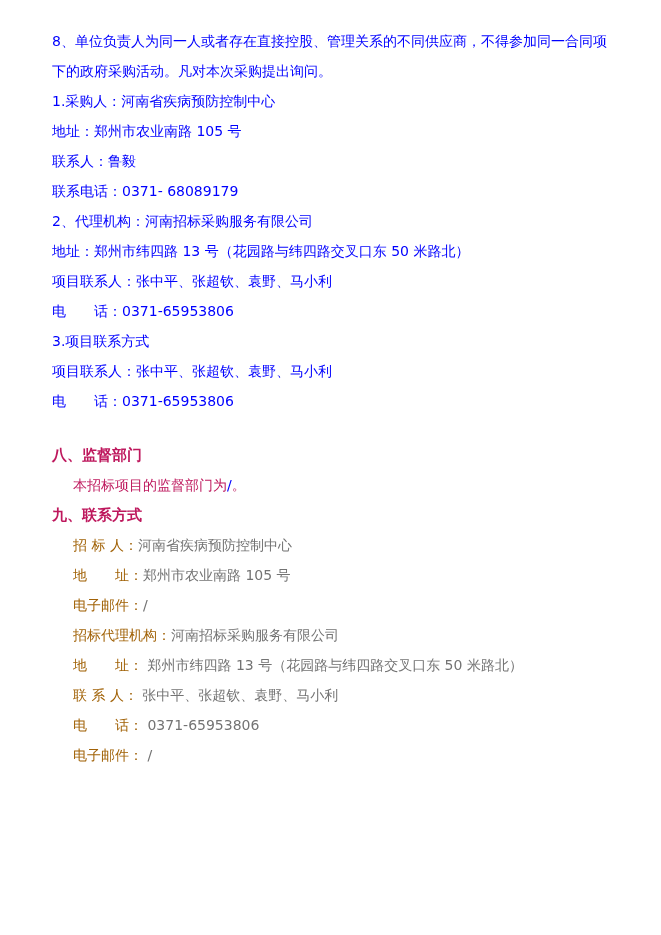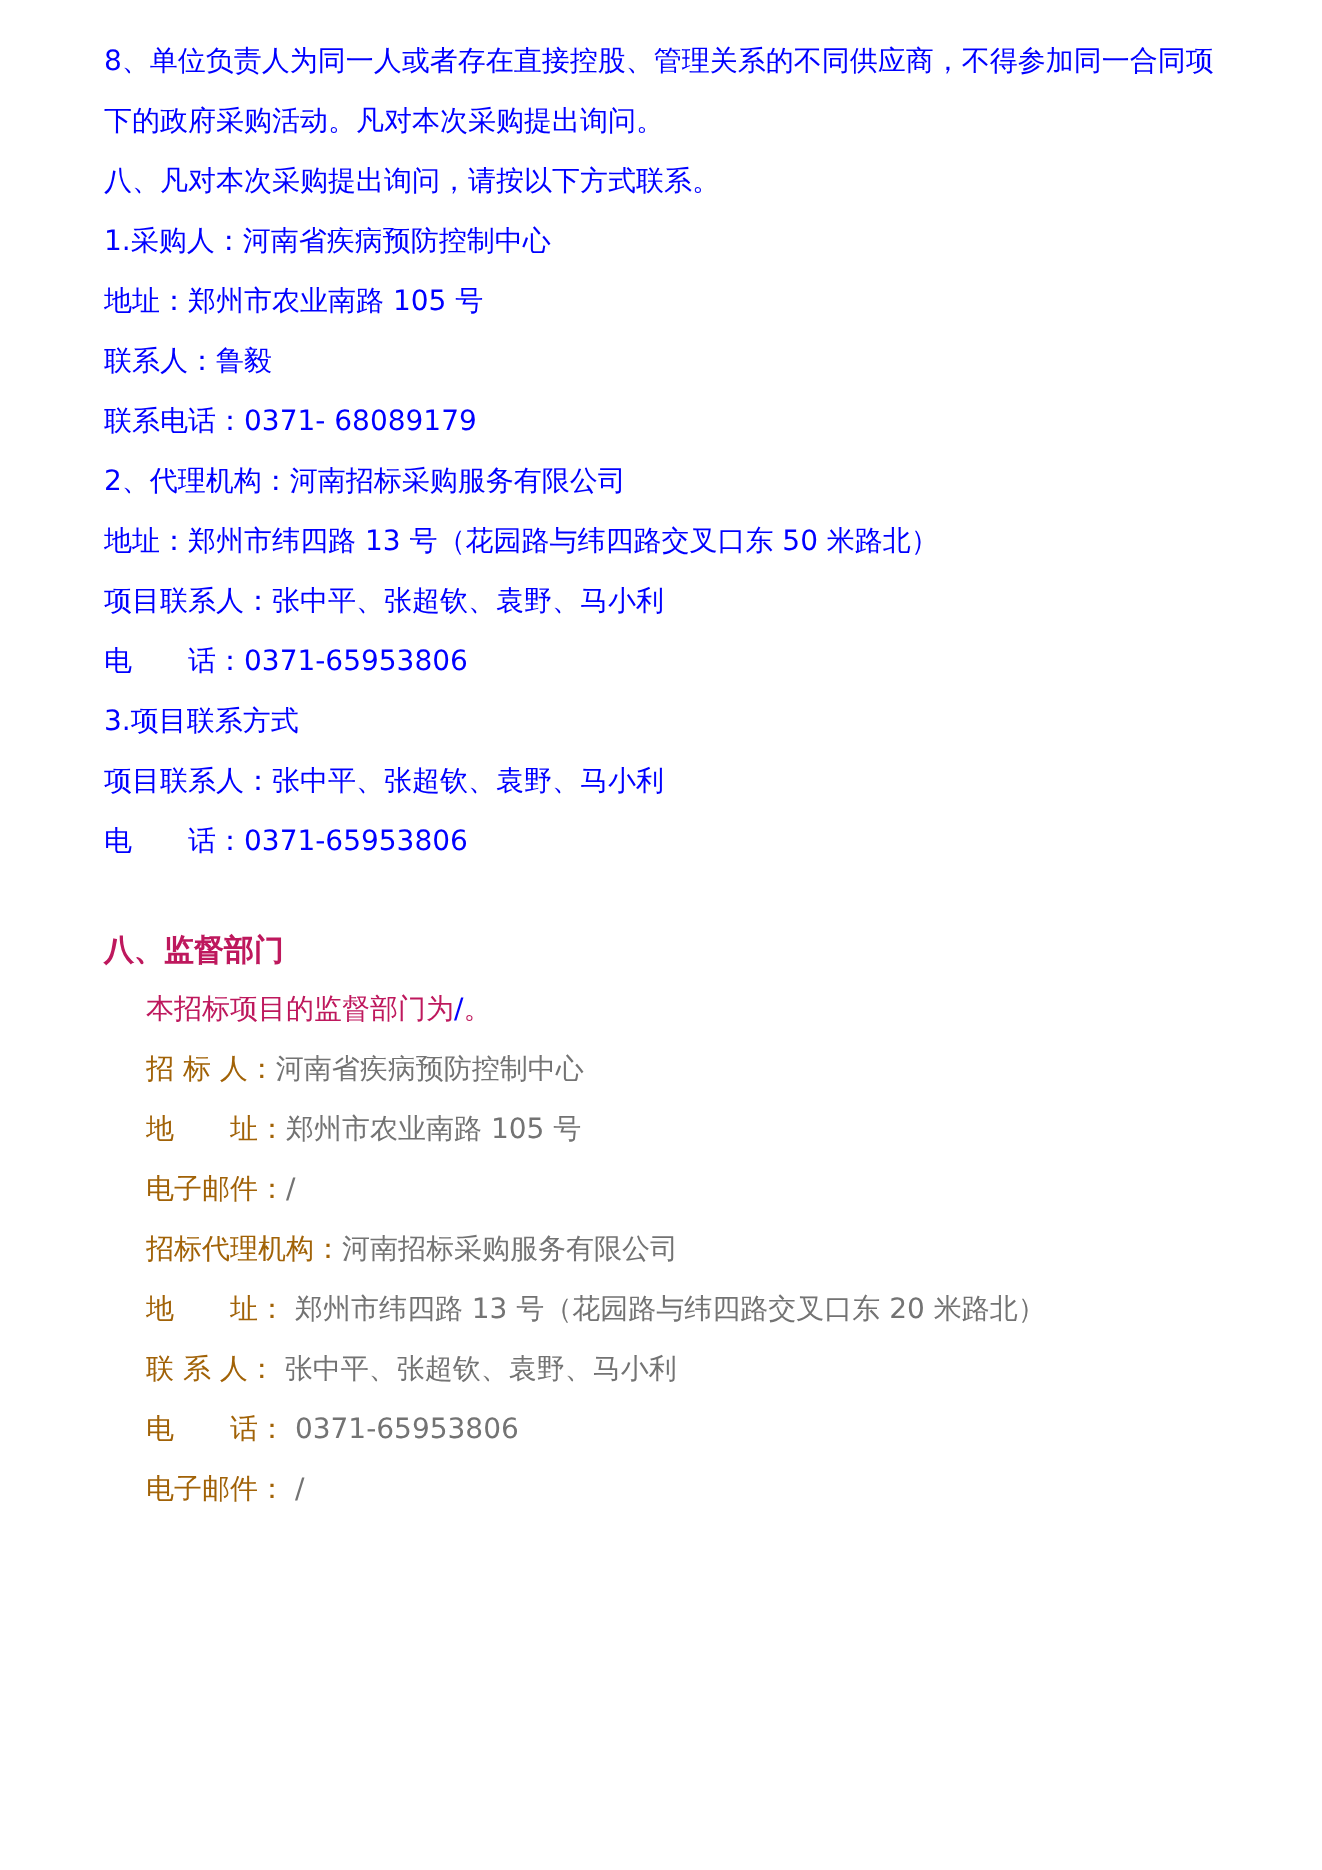--- a/index.html
+++ b/index.html
@@ -12,21 +12,21 @@
     height: 935px;
     font-family: "DejaVu Sans", "Liberation Sans", sans-serif;
     font-size: 14px;
     color: #000000;
     overflow: hidden;
   }
   .page {
     box-sizing: border-box;
     width: 661px;
     height: 935px;
-    padding: 16px 40px 0 52px;
+    padding: 26px 40px 0 52px;
     background: #ffffff;
   }
   p {
     margin: 0;
     line-height: 30px;
     white-space: pre-wrap;
   }
   .blue { color: #0000ff; }
   .black { color: #be185d; }
   .section-heading {
@@ -44,49 +44,49 @@
   .row-value { color: #737373; }
 </style>
 </head>
 <body>
 
 <div class="page">
 
   <section>
     <p class="blue">8、单位负责人为同一人或者存在直接控股、管理关系的不同供应商，不得参加同一合同项</p>
     <p class="blue">下的政府采购活动。凡对本次采购提出询问。</p>
-    <p class="blue">八、凡对本次采购提出询问，请按以下方式联系。</p>
     <p class="blue">1.采购人：河南省疾病预防控制中心</p>
     <p class="blue">地址：郑州市农业南路 105 号</p>
     <p class="blue">联系人：鲁毅</p>
     <p class="blue">联系电话：0371- 68089179</p>
     <p class="blue">2、代理机构：河南招标采购服务有限公司</p>
     <p class="blue">地址：郑州市纬四路 13 号（花园路与纬四路交叉口东 50 米路北）</p>
     <p class="blue">项目联系人：张中平、张超钦、袁野、马小利</p>
     <p class="blue">电　　话：0371-65953806</p>
     <p class="blue">3.项目联系方式</p>
     <p class="blue">项目联系人：张中平、张超钦、袁野、马小利</p>
     <p class="blue">电　　话：0371-65953806</p>
   </section>
 
   <section>
     <h2 class="section-heading heading-supervision">八、监督部门</h2>
     <p class="indented"><span class="black">本招标项目的监督部门为</span><span class="blue">/</span><span class="black">。</span></p>
   </section>
 
   <section>
+    <h2 class="section-heading">九、联系方式</h2>
 
     <div class="indented">
       <p><span class="row-label">招 标 人：</span><span class="row-value">河南省疾病预防控制中心</span></p>
       <p><span class="row-label">地　　址：</span><span class="row-value">郑州市农业南路 105 号</span></p>
       <p><span class="row-label">电子邮件：</span><span class="row-value">/</span></p>
     </div>
 
     <div class="indented agency-block">
       <p><span class="row-label">招标代理机构：</span><span class="row-value">河南招标采购服务有限公司</span></p>
-      <p><span class="row-label">地　　址：</span><span class="row-value"> 郑州市纬四路 13 号（花园路与纬四路交叉口东 20 米路北）</span></p>
+      <p><span class="row-label">地　　址：</span><span class="row-value"> 郑州市纬四路 13 号（花园路与纬四路交叉口东 50 米路北）</span></p>
       <p><span class="row-label">联 系 人：</span><span class="row-value"> 张中平、张超钦、袁野、马小利</span></p>
       <p><span class="row-label">电　　话：</span><span class="row-value"> 0371-65953806</span></p>
       <p><span class="row-label">电子邮件：</span><span class="row-value"> /</span></p>
     </div>
   </section>
 
 </div>
 
 </body></html>

